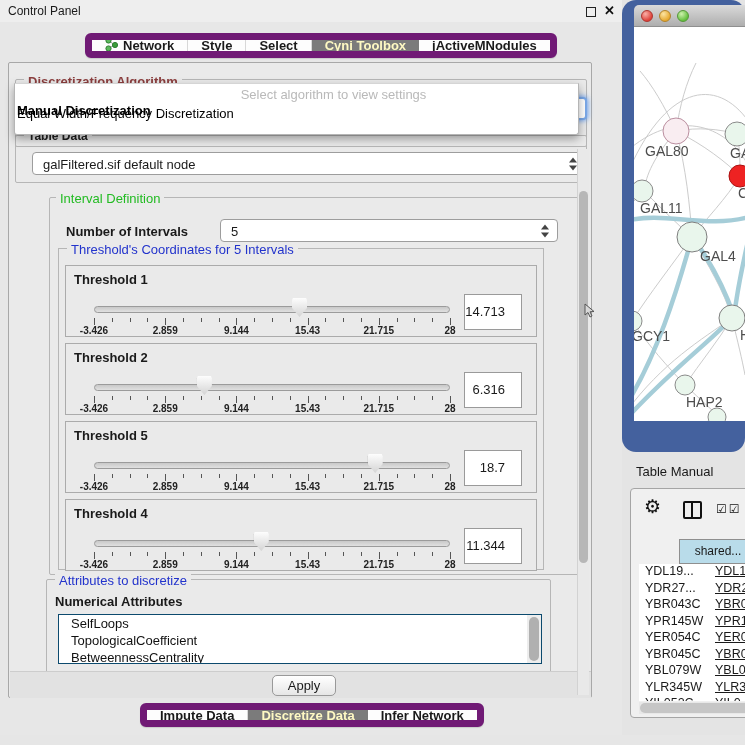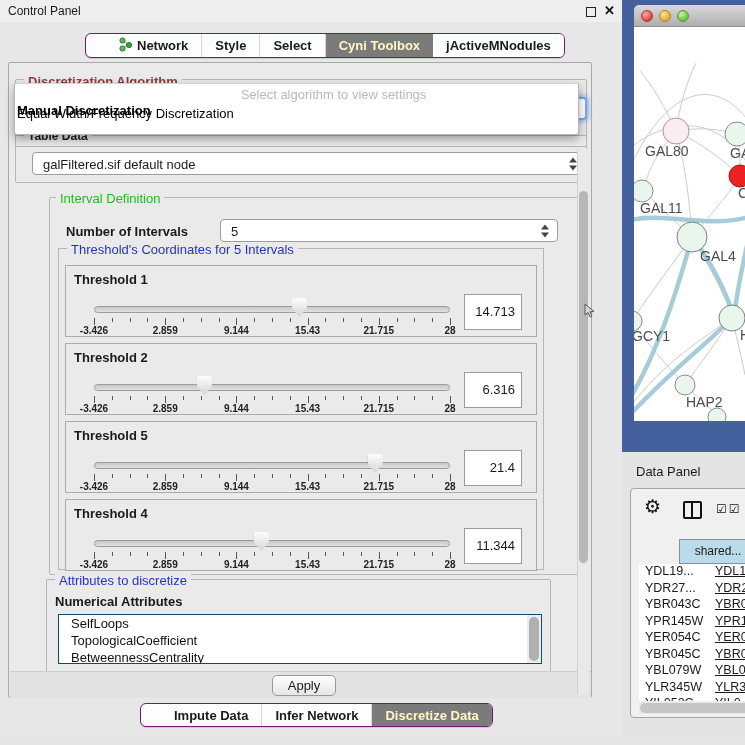--- a/index.html
+++ b/index.html
@@ -7,21 +7,21 @@
   body { font-family:"Liberation Sans",sans-serif; background:#e6e6e6; color:#1a1a1a; }
   #app { position:relative; width:745px; height:735px; background:#e6e6e6; overflow:hidden; }
 
   
   .left-region { position:absolute; left:0; top:0; width:622px; height:745px; background:#e7e7e7; }
   .cp-titlebar { position:absolute; left:0; top:0; width:622px; height:22px; background:#eeeeee; }
   .cp-title { position:absolute; left:8px; top:4px; font-size:12px; }
   .float-icon { position:absolute; left:586px; top:7px; width:10px; height:10px; border:1.5px solid #222; background:transparent; }
   .close-icon { position:absolute; left:604px; top:3px; font-size:13px; font-weight:bold; color:#111; }
 
-  .tabgroup { position:absolute; display:flex; border:1px solid #701a75; border-radius:6px; overflow:hidden; background:#fdfdfd; box-shadow:0 1px 1px rgba(0,0,0,.12);padding-left:20px; }
+  .tabgroup { position:absolute; display:flex; border:7px solid #701a75; border-radius:6px; overflow:hidden; background:#fdfdfd; box-shadow:0 1px 1px rgba(0,0,0,.12); }
   .top-tabbar { left:85px; top:33px; height:25px; }
   .bottom-tabbar { left:140px; top:703px; height:24px; }
   .tab { display:flex; align-items:center; gap:5px; padding:0 13px; font-size:13px; font-weight:bold; color:#1a1a1a; background:#fdfdfd; border-right:1px solid #d8d8d8; white-space:nowrap; }
   .tab:last-child { border-right:none; }
   .tab.selected { background:#7b7b7b; color:#fef9c3; border-right:none; }
 
   .content-panel { position:absolute; left:8px; top:62px; width:584px; height:636px; background:#eaeaea; border:1px solid #a8a8a8; border-radius:2px; }
 
   .fieldset { position:absolute; border:1px solid #b6b6b6; border-radius:2px; }
   .legend { position:absolute; background:#eaeaea; padding:0 4px; font-size:13px; line-height:15px; white-space:nowrap; }
@@ -52,39 +52,39 @@
 
   #thList { position:absolute; left:6px; top:16px; width:474px; }
   .th-panel { position:relative; width:472px; height:72px; margin-bottom:6px; border:1px solid #ababab; background:#eaeaea; }
   .th-label { position:absolute; left:8px; top:6px; font-size:13px; font-weight:bold; }
   .th-track { position:absolute; left:28px; top:40px; width:356px; height:7px; border-radius:4px; border:1px solid #9b9b9b; background:linear-gradient(#c9c9c9,#e0e0e0); }
   .th-thumb { position:absolute; top:32px; width:15px; height:19px; background:linear-gradient(#fdfdfd,#d4d4d4); clip-path:polygon(6% 0,94% 0,100% 12%,100% 52%,50% 100%,0 52%,0 12%); filter:drop-shadow(0 0 1px #777); }
   .th-tick { position:absolute; width:1px; background:#555; }
   .tick-major { top:52px; height:7px; }
   .tick-minor { top:52px; height:4px; }
   .th-ticklabel { position:absolute; top:59px; width:64px; text-align:center; font-size:10px; font-weight:bold; color:#222; }
-  .th-valuebox { position:absolute; left:398px; top:28px; width:58px; height:36px; background:#fff; border:1px solid #9a9a9a; font-size:13px; text-align:right; line-height:34px; padding-right:6px; }
+  .th-valuebox { position:absolute; left:398px; top:28px; width:58px; height:36px; background:#fff; border:1px solid #9a9a9a; font-size:13px; text-align:right; line-height:34px; padding-right:16px; }
 
   .attrs-subtitle { position:absolute; left:8px; top:14px; font-size:13px; font-weight:bold; }
   .attrs-list { position:absolute; left:11px; top:34px; width:484px; height:50px; background:#fff; border:1px solid #0c4a6e; overflow:hidden; }
   .attr-item { font-size:13px; padding-left:12px; line-height:17px; color:#111; white-space:nowrap; }
   .attrs-scroll { position:absolute; right:0; top:0; width:14px; height:48px; background:#ededed; }
   .attrs-thumb { position:absolute; left:2px; top:2px; width:10px; height:44px; background:#b0b0b0; border-radius:5px; }
 
   .apply-strip { position:absolute; left:1px; top:608px; width:581px; height:27px; background:#e2e2e2; border-top:1px solid #cdcdcd; z-index:20; }
   .apply-btn { position:absolute; left:262px; top:3px; width:64px; height:21px; background:linear-gradient(#ffffff,#e6e6e6); border:1px solid #999; border-radius:5px; font-size:13px; text-align:center; line-height:19px; }
 
   .v-scroll { position:absolute; right:2px; top:86px; width:12px; height:546px; background:#e9e9e9; border-left:1px solid #d2d2d2; z-index:30; }
   .v-thumb { position:absolute; left:1px; top:42px; width:9px; height:372px; background:#b7b7b7; border-radius:5px; }
 
   .mouse-cursor { position:absolute; left:584px; top:303px; z-index:60; }
 
   
   .right-region { position:absolute; left:622px; top:0; width:123px; height:745px; background:#e4e4e4; }
-  .net-frame { position:absolute; left:0; top:0; width:123px; height:452px; background:#44619e; }
+  .net-frame { position:absolute; left:0; top:0; width:123px; height:452px; background:#44619e;border-radius:14px; }
   .mac-titlebar { position:absolute; left:12px; top:5px; width:111px; height:22px; background:linear-gradient(#dadada,#aeaeae); border-radius:5px 0 0 0; border-bottom:1px solid #8f8f8f; }
   .light { position:absolute; top:5px; width:12px; height:12px; border-radius:50%; }
   .light-red { left:7px; background:radial-gradient(circle at 35% 30%, #f9b0a8, #de423a 70%); border:1px solid #ad352f; }
   .light-yellow { left:25px; background:radial-gradient(circle at 35% 30%, #fce4a3, #e6a930 70%); border:1px solid #b2832a; }
   .light-green { left:43px; background:radial-gradient(circle at 35% 30%, #cdf0ad, #64c03e 70%); border:1px solid #549739; }
   .net-canvas { position:absolute; left:12px; top:27px; width:111px; height:394px; background:#fff; overflow:hidden; }
   .net-label { font-size:14px; fill:#4d4d4d; }
 
   .tp-header { position:absolute; left:0; top:458px; width:123px; height:26px; font-size:13px; padding:6px 0 0 14px; }
   .table-card { position:absolute; left:8px; top:488px; width:120px; height:230px; background:#f0f0f0; border:1px solid #a5a5a5; border-radius:4px; overflow:hidden; }
@@ -264,21 +264,21 @@
                 <div class="th-tick tick-minor" style="left: 330.6px;"></div>
                 <div class="th-tick tick-minor" style="left: 348.4px;"></div>
                 <div class="th-tick tick-minor" style="left: 366.2px;"></div>
                 <div class="th-tick tick-major" style="left: 384px;"></div>
                 <div class="th-ticklabel" style="left: -4px;">-3.426</div>
                 <div class="th-ticklabel" style="left: 67.2px;">2.859</div>
                 <div class="th-ticklabel" style="left: 138.4px;">9.144</div>
                 <div class="th-ticklabel" style="left: 209.6px;">15.43</div>
                 <div class="th-ticklabel" style="left: 280.8px;">21.715</div>
                 <div class="th-ticklabel" style="left: 352px;">28</div>
-                <div class="th-valuebox">21.4</div>
+                <div class="th-valuebox">18.7</div>
               </div>
               <div class="th-panel">
                 <div class="th-label">Threshold 4</div>
                 <div class="th-track"></div>
                 <div class="th-thumb" style="left: 187.8px;"></div>
                 <div class="th-tick tick-major" style="left: 28px;"></div>
                 <div class="th-tick tick-minor" style="left: 45.8px;"></div>
                 <div class="th-tick tick-minor" style="left: 63.6px;"></div>
                 <div class="th-tick tick-minor" style="left: 81.4px;"></div>
                 <div class="th-tick tick-major" style="left: 99.2px;"></div>
@@ -330,25 +330,25 @@
 
       <div class="v-scroll">
         <div class="v-thumb"></div>
       </div>
     </div>
 
     <div class="tabgroup bottom-tabbar" id="bottomTabs">
         <div class="tab">
           <span>Impute Data</span>
         </div>
-        <div class="tab">
-          <span>Infer Network</span>
-        </div>
         <div class="tab selected">
           <span>Discretize Data</span>
+        </div>
+        <div class="tab">
+          <span>Infer Network</span>
         </div>
       </div>
 
     <svg class="mouse-cursor" width="11" height="15" viewBox="0 0 11 15">
       <polygon points="1,1 1,12 4,9.5 6,14 8,13 6,8.8 10,8.5" fill="#d8d8d8" stroke="#555" stroke-width="1"></polygon>
     </svg>
   </div>
 
   <div class="right-region">
 
@@ -407,21 +407,21 @@
               <circle cx="98" cy="291" r="13" fill="#e9f6ec" stroke="#7e7e7e" stroke-width="1"></circle>
               <text x="106" y="313" class="net-label">H</text>
               <circle cx="51" cy="358" r="10" fill="#e9f6ec" stroke="#8a8a8a" stroke-width="1"></circle>
               <text x="52" y="380" class="net-label">HAP2</text>
               <circle cx="83" cy="390" r="9" fill="#e9f6ec" stroke="#8a8a8a" stroke-width="1"></circle>
             </g>
         </svg>
       </div>
     </div>
 
-    <div class="tp-header">Data Panel</div>
+    <div class="tp-header">Table Manual</div>
 
     <div class="table-card">
       <div class="gear-icon">⚙</div>
       <div class="split-icon"></div>
       <div class="check-icons">☑☑</div>
       <div class="grid-header">
         <div class="gh-cell1">shared...</div>
         <div class="gh-cell2">na</div>
       </div>
       <div class="grid-body" id="gridBody">

